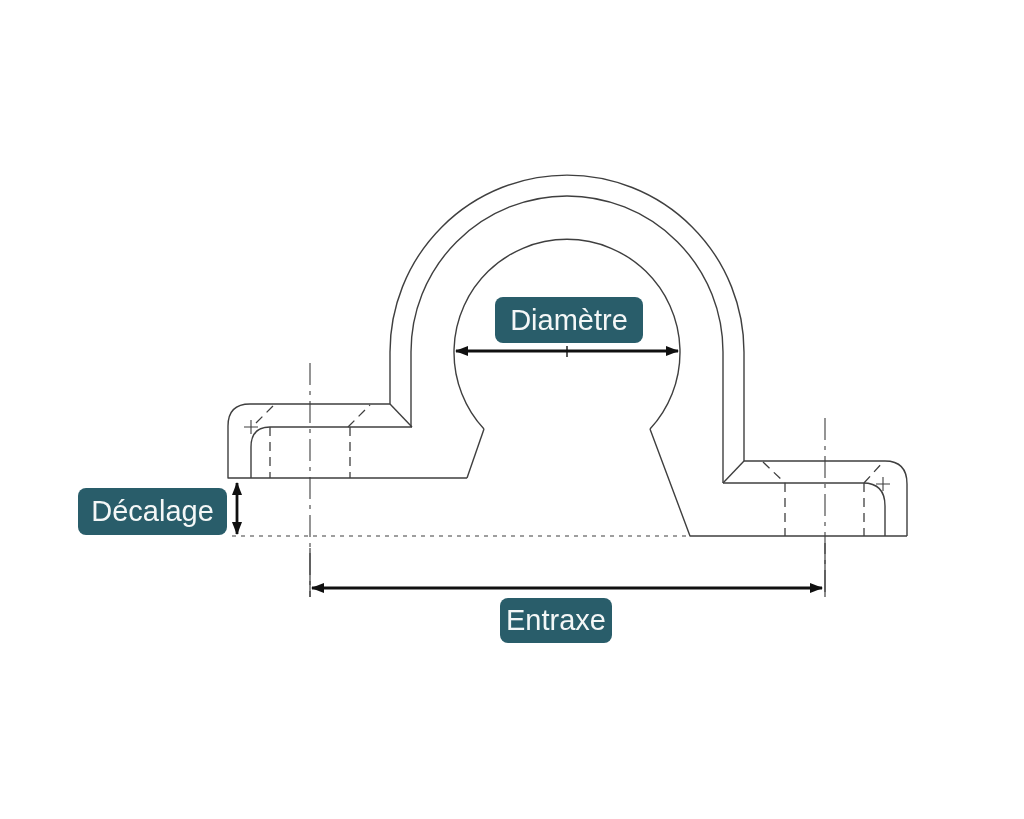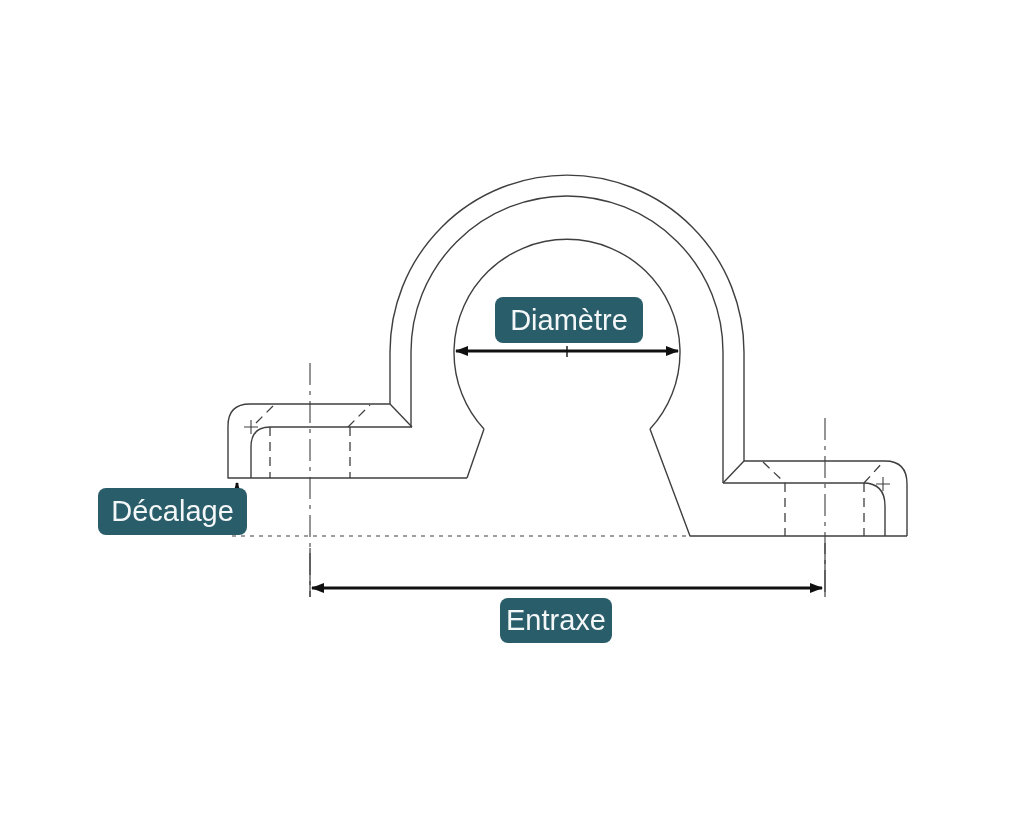--- a/index.html
+++ b/index.html
@@ -29,21 +29,21 @@
   
   .badge{
     position:absolute;
     display:flex;align-items:center;justify-content:center;
     background:var(--label-bg);color:var(--label-text);
     border-radius:8px;
     font-size:29px;font-weight:400;line-height:1;white-space:nowrap;
     user-select:none;
   }
   .badge-diameter{left:495px;top:297px;width:148px;height:46px;}
-  .badge-offset  {left:78px; top:488px;width:149px;height:47px;margin-left:20px;}
+  .badge-offset  {left:78px; top:488px;width:149px;height:47px;}
   .badge-spacing {left:500px;top:598px;width:112px;height:45px;}
 </style>
 </head>
 <body>
 
 <div class="stage">
 
   <svg viewBox="0 0 1024 819" aria-hidden="true">
     <defs>
       <marker id="arrowhead" markerUnits="userSpaceOnUse" markerWidth="15" markerHeight="12" refX="12" refY="5" orient="auto-start-reverse">

